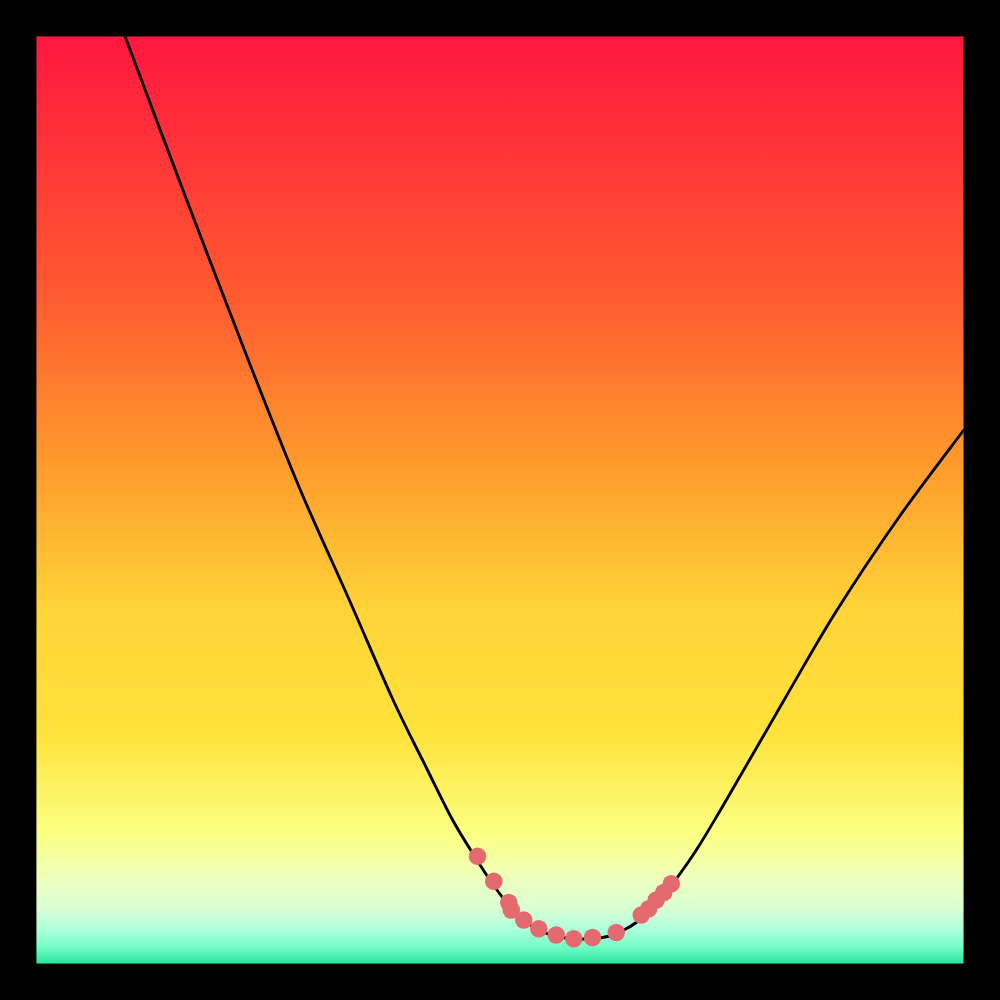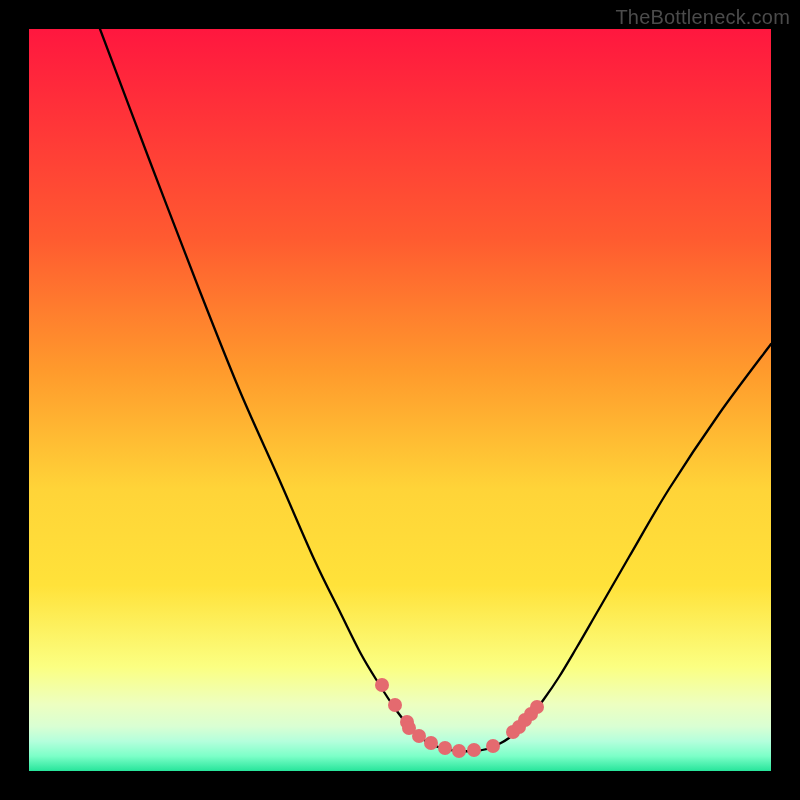--- a/index.html
+++ b/index.html
@@ -37,21 +37,20 @@
   .plot-area svg {
     display: block;
     width: 742px;
     height: 742px;
   }
 </style>
 </head>
 <body>
 
 <div class="frame">
-  <div class="watermark">TheBottleneck.com</div>
 
   <div class="plot-area">
     <svg id="plot-svg" viewBox="0 0 742 742">
       <defs>
         <linearGradient id="bg-grad" x1="0" y1="0" x2="0" y2="1">
           <stop id="g0" offset="0%" stop-color="#ff173f"></stop>
           <stop id="g1" offset="28%" stop-color="#ff5a30"></stop>
           <stop id="g2" offset="46%" stop-color="#ff9a2c"></stop>
           <stop id="g3" offset="62%" stop-color="#ffd438"></stop>
           <stop id="g4" offset="75%" stop-color="#ffe23a"></stop>

